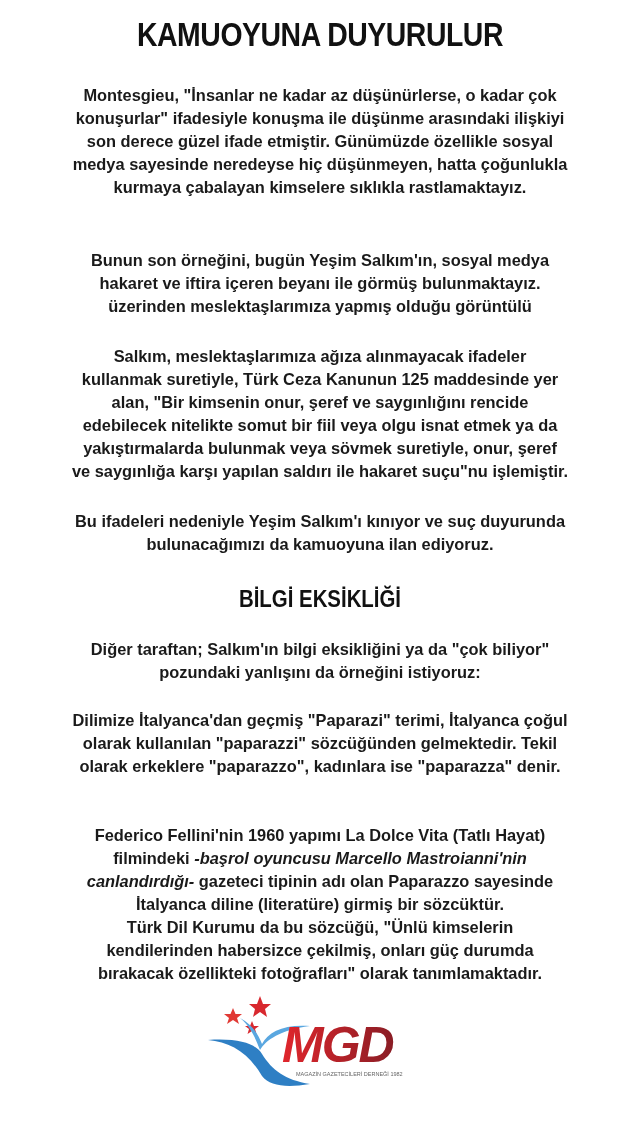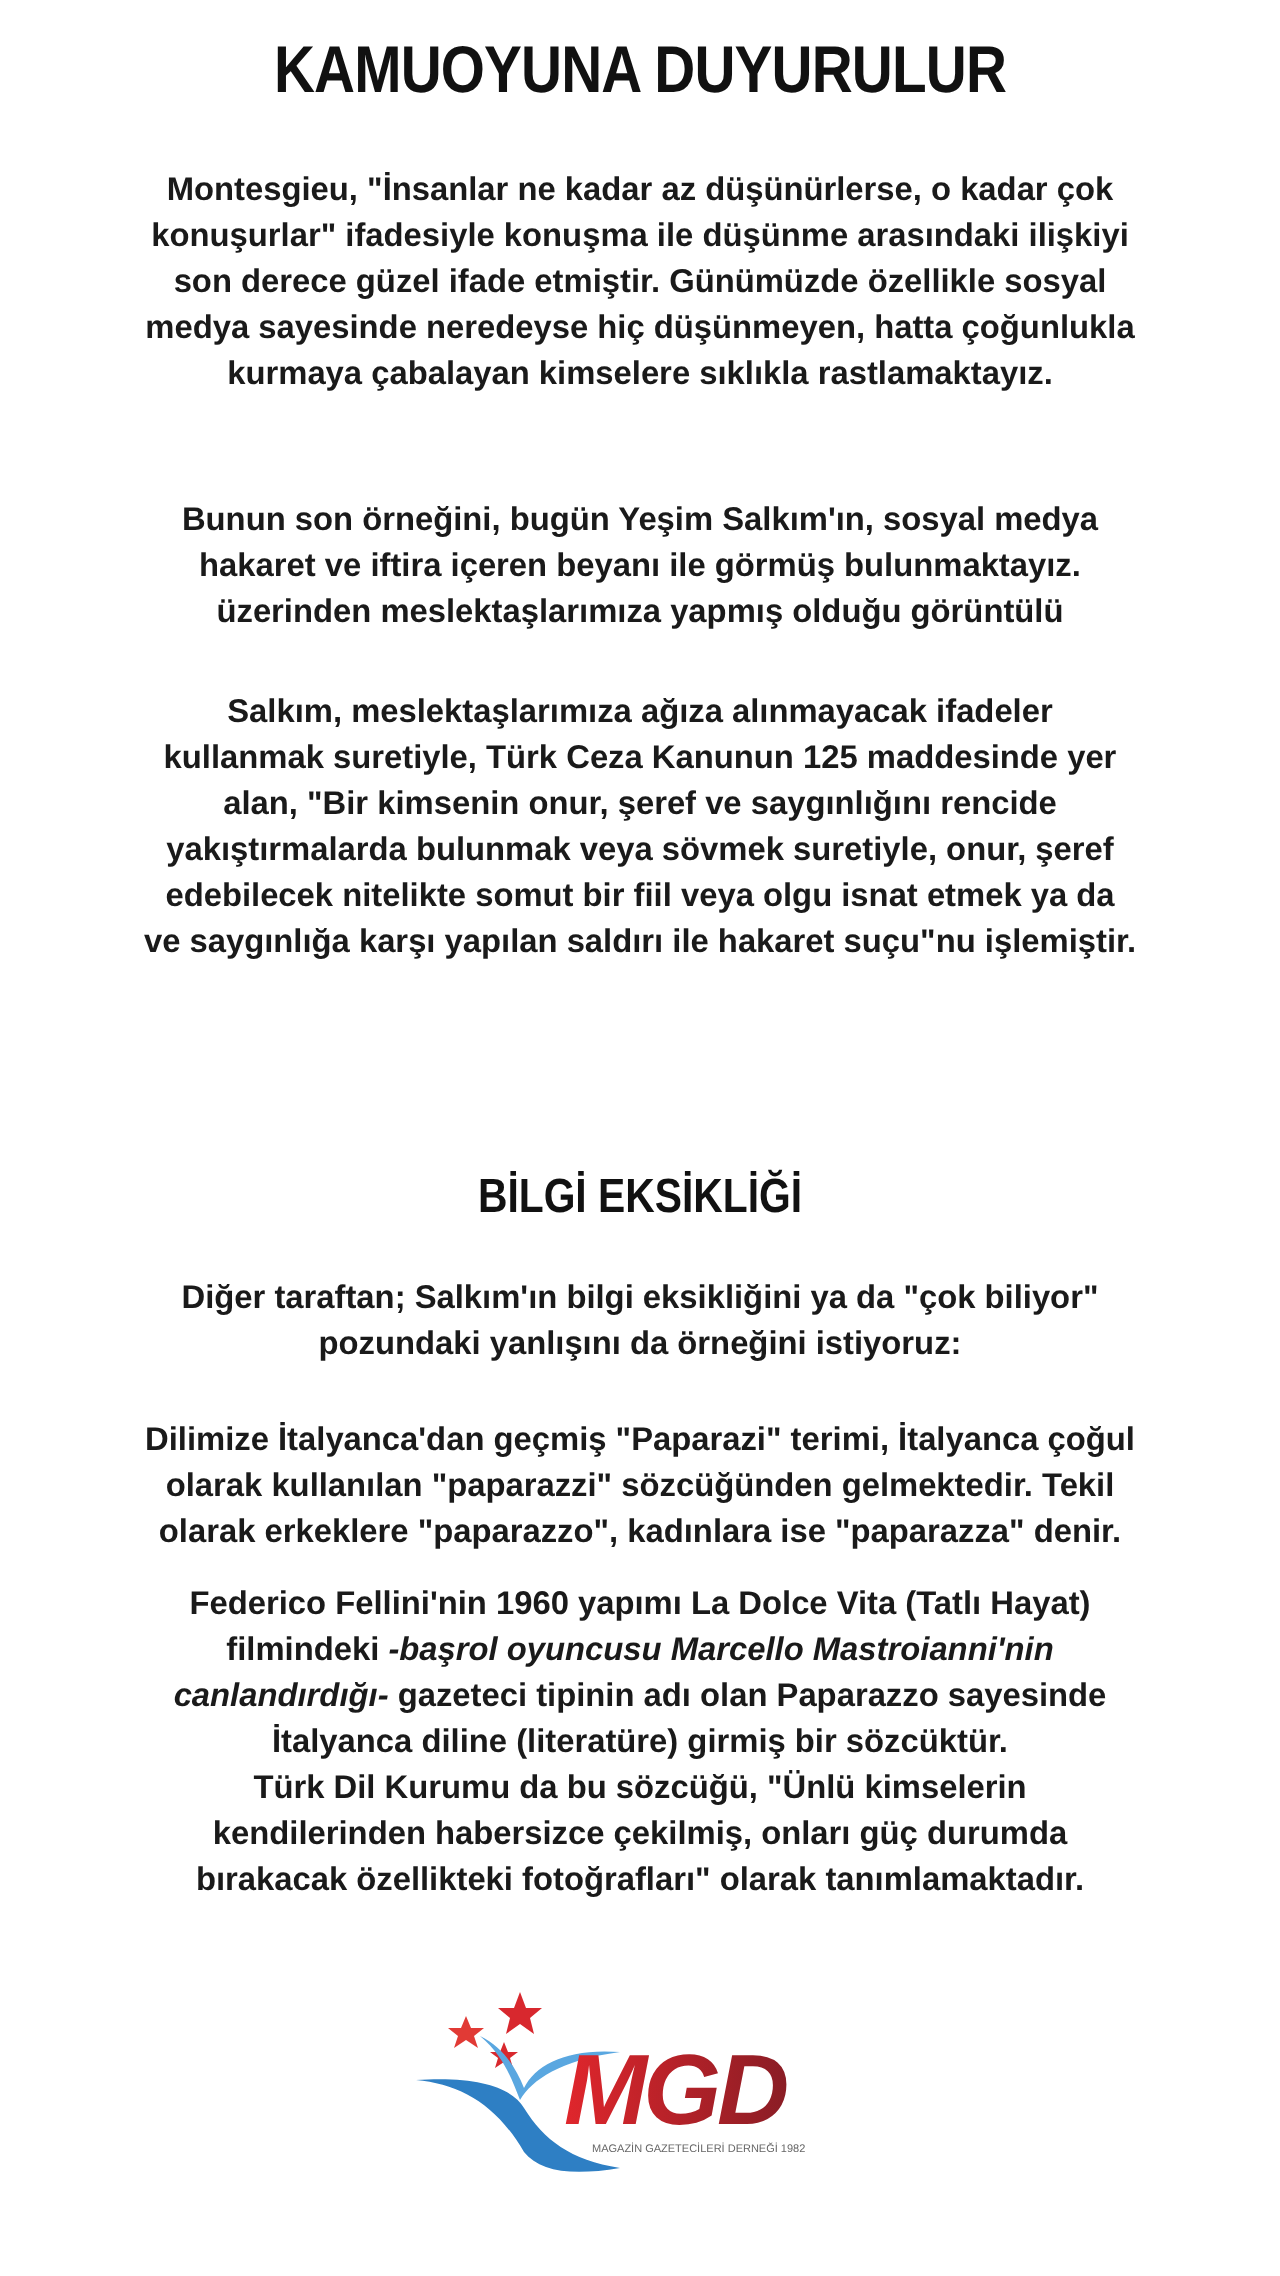--- a/index.html
+++ b/index.html
@@ -42,40 +42,44 @@
   <div class="para" style="top:249px">
     <span class="line">Bunun son örneğini, bugün Yeşim Salkım'ın, sosyal medya</span>
     <span class="line">hakaret ve iftira içeren beyanı ile görmüş bulunmaktayız.</span>
     <span class="line">üzerinden meslektaşlarımıza yapmış olduğu görüntülü</span>
   </div>
 
   <div class="para" style="top:345px">
     <span class="line">Salkım, meslektaşlarımıza ağıza alınmayacak ifadeler</span>
     <span class="line">kullanmak suretiyle, Türk Ceza Kanunun 125 maddesinde yer</span>
     <span class="line">alan, "Bir kimsenin onur, şeref ve saygınlığını rencide</span>
+    <span class="line">edebilecek nitelikte somut bir fiil veya olgu isnat etmek ya da</span>
     <span class="line">yakıştırmalarda bulunmak veya sövmek suretiyle, onur, şeref</span>
-    <span class="line">edebilecek nitelikte somut bir fiil veya olgu isnat etmek ya da</span>
     <span class="line">ve saygınlığa karşı yapılan saldırı ile hakaret suçu"nu işlemiştir.</span>
   </div>
 
+  <div class="para" style="top:510px">
+    <span class="line">Bu ifadeleri nedeniyle Yeşim Salkım'ı kınıyor ve suç duyurunda</span>
+    <span class="line">bulunacağımızı da kamuoyuna ilan ediyoruz.</span>
+  </div>
 
   <div class="subtitle">BİLGİ EKSİKLİĞİ</div>
 
   <div class="para" style="top:638px">
     <span class="line">Diğer taraftan; Salkım'ın bilgi eksikliğini ya da "çok biliyor"</span>
     <span class="line">pozundaki yanlışını da örneğini istiyoruz:</span>
   </div>
 
   <div class="para" style="top:709px">
     <span class="line">Dilimize İtalyanca'dan geçmiş "Paparazi" terimi, İtalyanca çoğul</span>
     <span class="line">olarak kullanılan "paparazzi" sözcüğünden gelmektedir. Tekil</span>
     <span class="line">olarak erkeklere "paparazzo", kadınlara ise "paparazza" denir.</span>
   </div>
 
-  <div class="para" style="top:791px">
+  <div class="para" style="top:824px">
     <span class="line">Federico Fellini'nin 1960 yapımı La Dolce Vita (Tatlı Hayat)</span>
     <span class="line"><span>filmindeki </span><span class="it">-başrol oyuncusu Marcello Mastroianni'nin</span></span>
     <span class="line"><span class="it">canlandırdığı-</span><span> gazeteci tipinin adı olan Paparazzo sayesinde</span></span>
     <span class="line">İtalyanca diline (literatüre) girmiş bir sözcüktür.</span>
     <span class="line">Türk Dil Kurumu da bu sözcüğü, "Ünlü kimselerin</span>
     <span class="line">kendilerinden habersizce çekilmiş, onları güç durumda</span>
     <span class="line">bırakacak özellikteki fotoğrafları" olarak tanımlamaktadır.</span>
   </div>
 
   <div class="logo">

